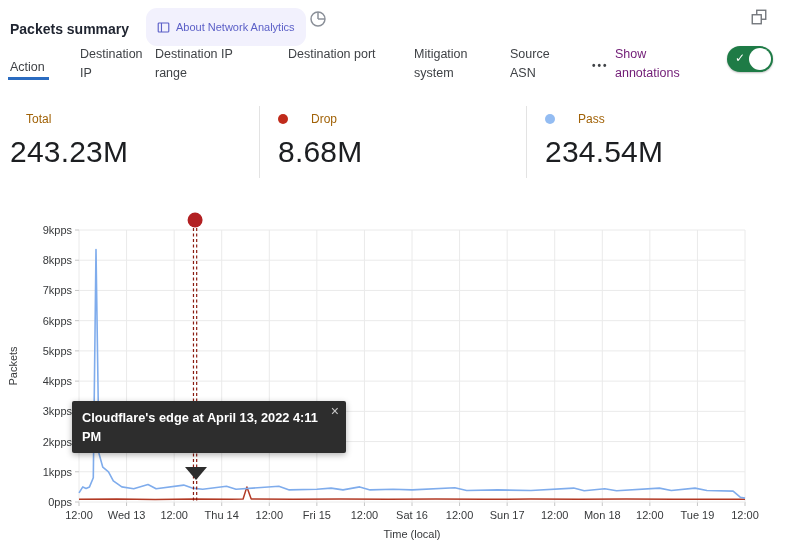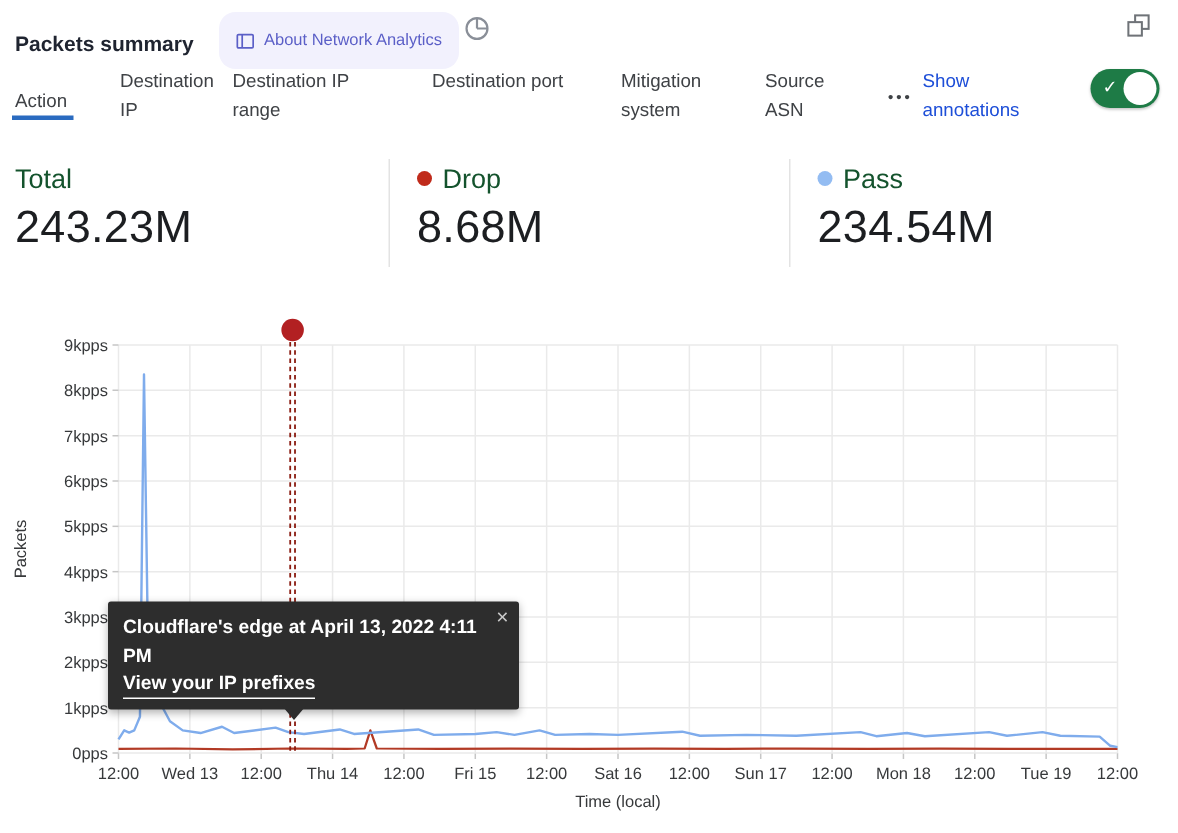--- a/index.html
+++ b/index.html
@@ -19,32 +19,32 @@
   #tab-action { top:58px; left:10px; }
   #tab-action-underline { position:absolute; left:8px; top:77px; width:41px; height:3px; background:#2a6bc0; }
   #tab-dest-ip   { left:80px;  width:76px;  }
   #tab-dest-range{ left:155px; width:112px; }
   #tab-dest-port { left:288px; width:90px;  }
   #tab-mitigation{ left:395px; width:94px;margin-left:19px;  }
   #tab-src-asn   { left:510px; width:62px;  }
   .more-btn { position:absolute; left:592px; top:60px; font-size:10px; letter-spacing:2px;
               color:#3f4246; cursor:pointer; font-weight:bold; }
   .show-annotations { position:absolute; left:615px; top:45px; width:95px; font-size:12.5px;
-                      color:#1d4ed8; line-height:1.55; }
+                      color:#701a75; line-height:1.55; }
   .toggle { position:absolute; left:727px; top:46px; width:46px; height:26px; background:#1e7b46;
             border-radius:13px; cursor:pointer; box-shadow:0 1px 2px rgba(0,0,0,.25); }
   .toggle .check { position:absolute; left:8px; top:5px; color:#fff; font-size:12px; font-weight:bold; }
   .toggle .knob { position:absolute; right:2px; top:2px; width:22px; height:22px; background:#fff;
                   border-radius:50%; }
 
   
   .stat-col { position:absolute; top:112px; }
   #stat-total { left:10px; } #stat-drop { left:278px; } #stat-pass { left:545px; }
   .stat-head { display:flex; align-items:center; gap:7px; height:14px; }
-  .stat-label { font-size:18px; color:#14532d; }
+  .stat-label { font-size:12px; color:#a16207;margin-left:16px; }
   .legend-dot { width:10px; height:10px; border-radius:50%; }
   .stat-value { font-size:30px; font-weight:500; color:#1c1e21; margin-top:9px; letter-spacing:.2px; }
   .stat-divider { position:absolute; top:106px; width:1px; height:72px; background:#e3e3e3; }
   #divider-1 { left:259px; } #divider-2 { left:526px; }
 
   
   #chart-svg { position:absolute; left:0; top:195px; }
 
   
   .annotation-tooltip { position:absolute; left:72px; top:401px; width:274px; background:#2d2d2d;
@@ -205,15 +205,14 @@
     <path d="M79.0 499.3 L117.1 499.0 L155.1 499.6 L193.2 499.0 L231.2 499.3 L243.1 499.0 L246.9 486.9 L251.2 499.0 L293.1 499.3 L340.6 499.0 L388.2 499.3 L435.8 499.0 L483.4 499.3 L530.9 499.0 L578.5 499.3 L626.1 499.0 L673.6 499.3 L721.2 499.3 L745.0 499.3" fill="none" stroke="#b23a25" stroke-width="1.5" stroke-linejoin="round"></path>
     <path d="M79.0 492.9 L82.8 486.9 L86.1 488.4 L89.5 486.9 L93.3 477.8 L96.0 249.6 L99.0 453.6 L102.8 467.2 L108.5 471.8 L113.3 480.8 L121.8 486.9 L133.7 488.7 L148.0 484.5 L156.1 488.7 L183.7 485.1 L192.2 488.1 L202.7 489.3 L226.5 486.3 L236.0 489.3 L278.8 486.3 L289.3 489.9 L316.9 489.3 L331.1 488.1 L343.0 489.9 L359.7 486.9 L370.1 489.9 L393.0 489.3 L412.0 489.9 L454.8 487.8 L466.7 490.5 L497.6 489.9 L530.9 490.5 L573.7 488.1 L584.2 490.8 L604.7 488.7 L616.6 490.8 L659.4 488.1 L671.3 490.5 L695.0 488.1 L706.9 490.5 L733.1 491.1 L740.2 497.2 L745.0 498.1" fill="none" stroke="#7facec" stroke-width="1.6" stroke-linejoin="round"></path>
     <line x1="193.4742857142857" y1="228" x2="193.4742857142857" y2="502" stroke="#8a1b10" stroke-width="1.2" stroke-dasharray="3 2.5"></line>
     <line x1="196.6742857142857" y1="228" x2="196.6742857142857" y2="502" stroke="#8a1b10" stroke-width="1.2" stroke-dasharray="3 2.5"></line>
     <circle cx="195.0742857142857" cy="220" r="7.5" fill="#b22022"></circle>
   </svg>
 
 <div class="annotation-tooltip">
   <span class="tooltip-close">×</span>
   <div class="tline">Cloudflare's edge at April 13, 2022 4:11 PM</div>
-  <span class="tooltip-link">View your IP prefixes</span>
 </div>
 <div class="tooltip-arrow"></div>
 
 </body></html>

